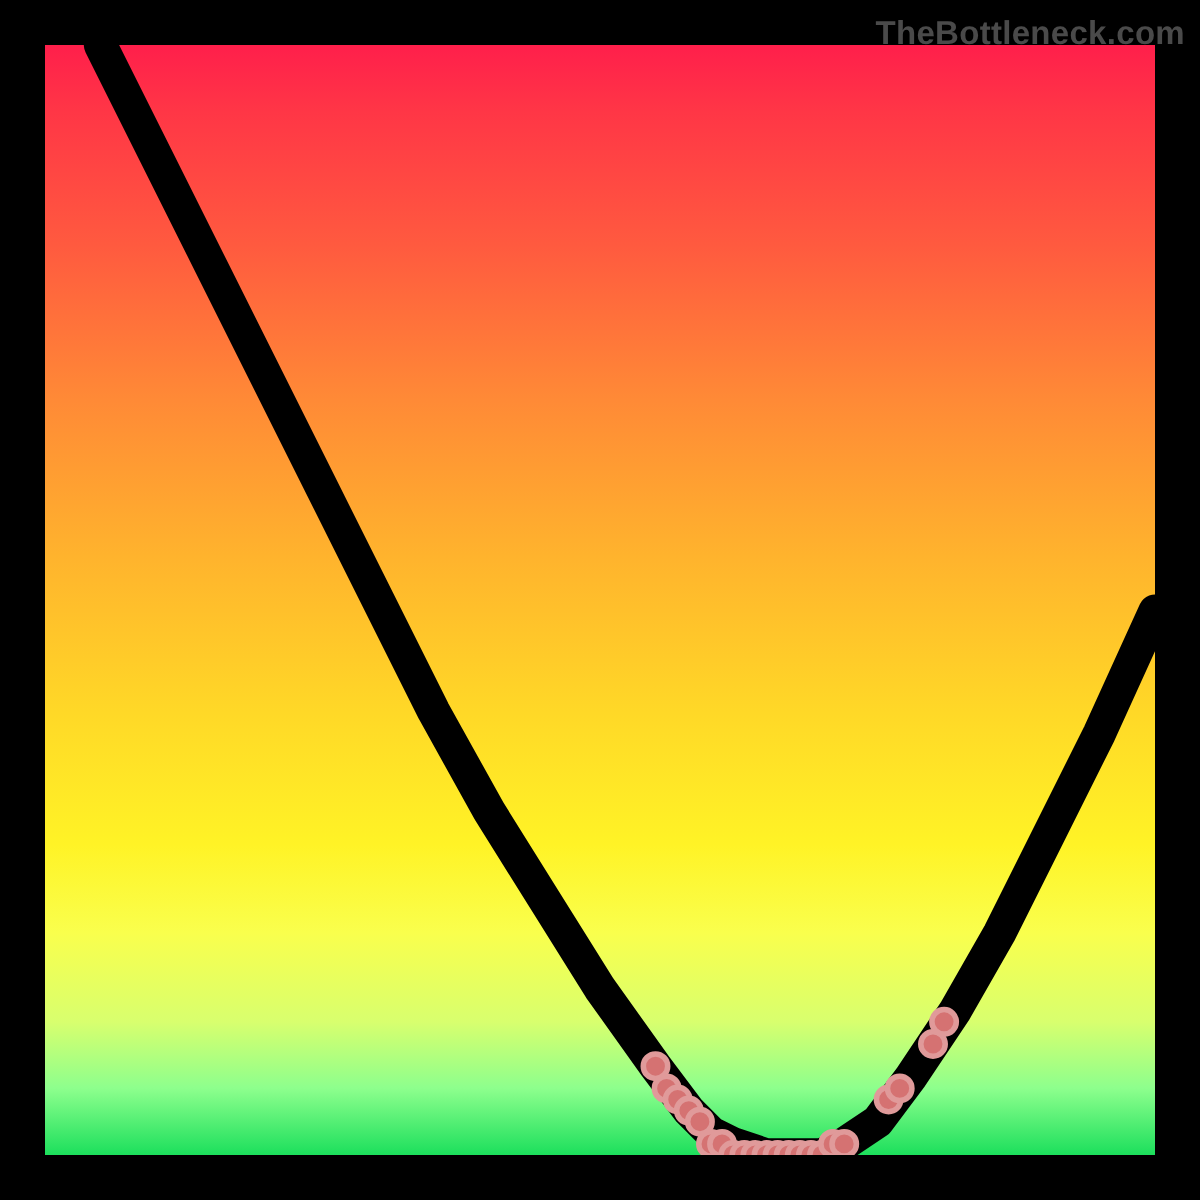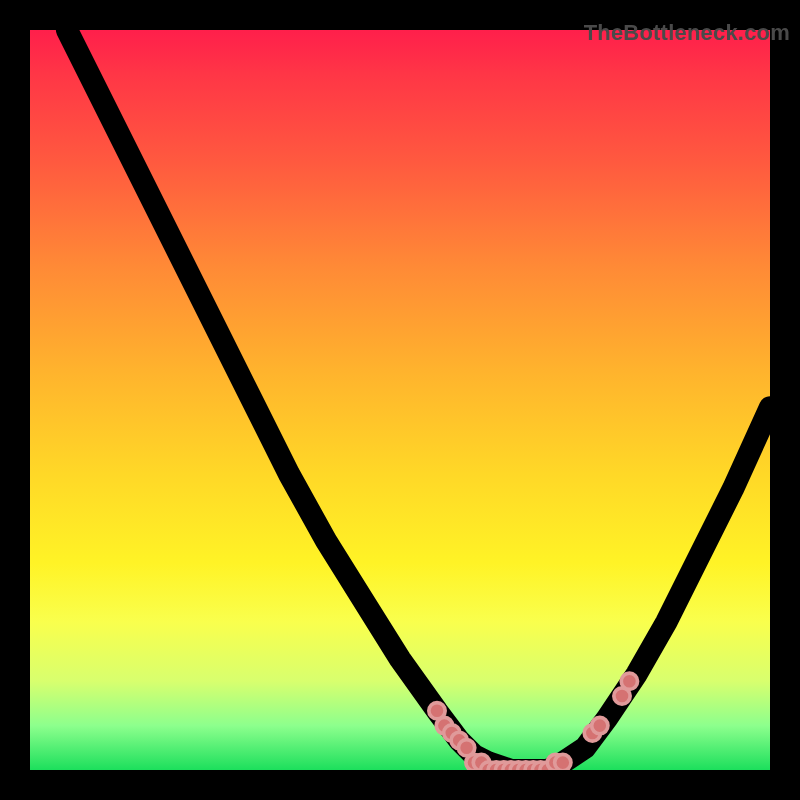--- a/index.html
+++ b/index.html
@@ -12,21 +12,21 @@
     overflow: hidden;
   }
   .frame {
     position: relative;
     width: 800px;
     height: 800px;
     background: #000;
   }
   .watermark {
     position: absolute;
-    top: 20px;
+    top: 9px;
     right: 10px;
     color: #4a4a4a;
     font-size: 22px;
     font-weight: 600;
     letter-spacing: 0.2px;
     z-index: 10;
   }
   .plot-area {
     position: absolute;
     left: 30px;

